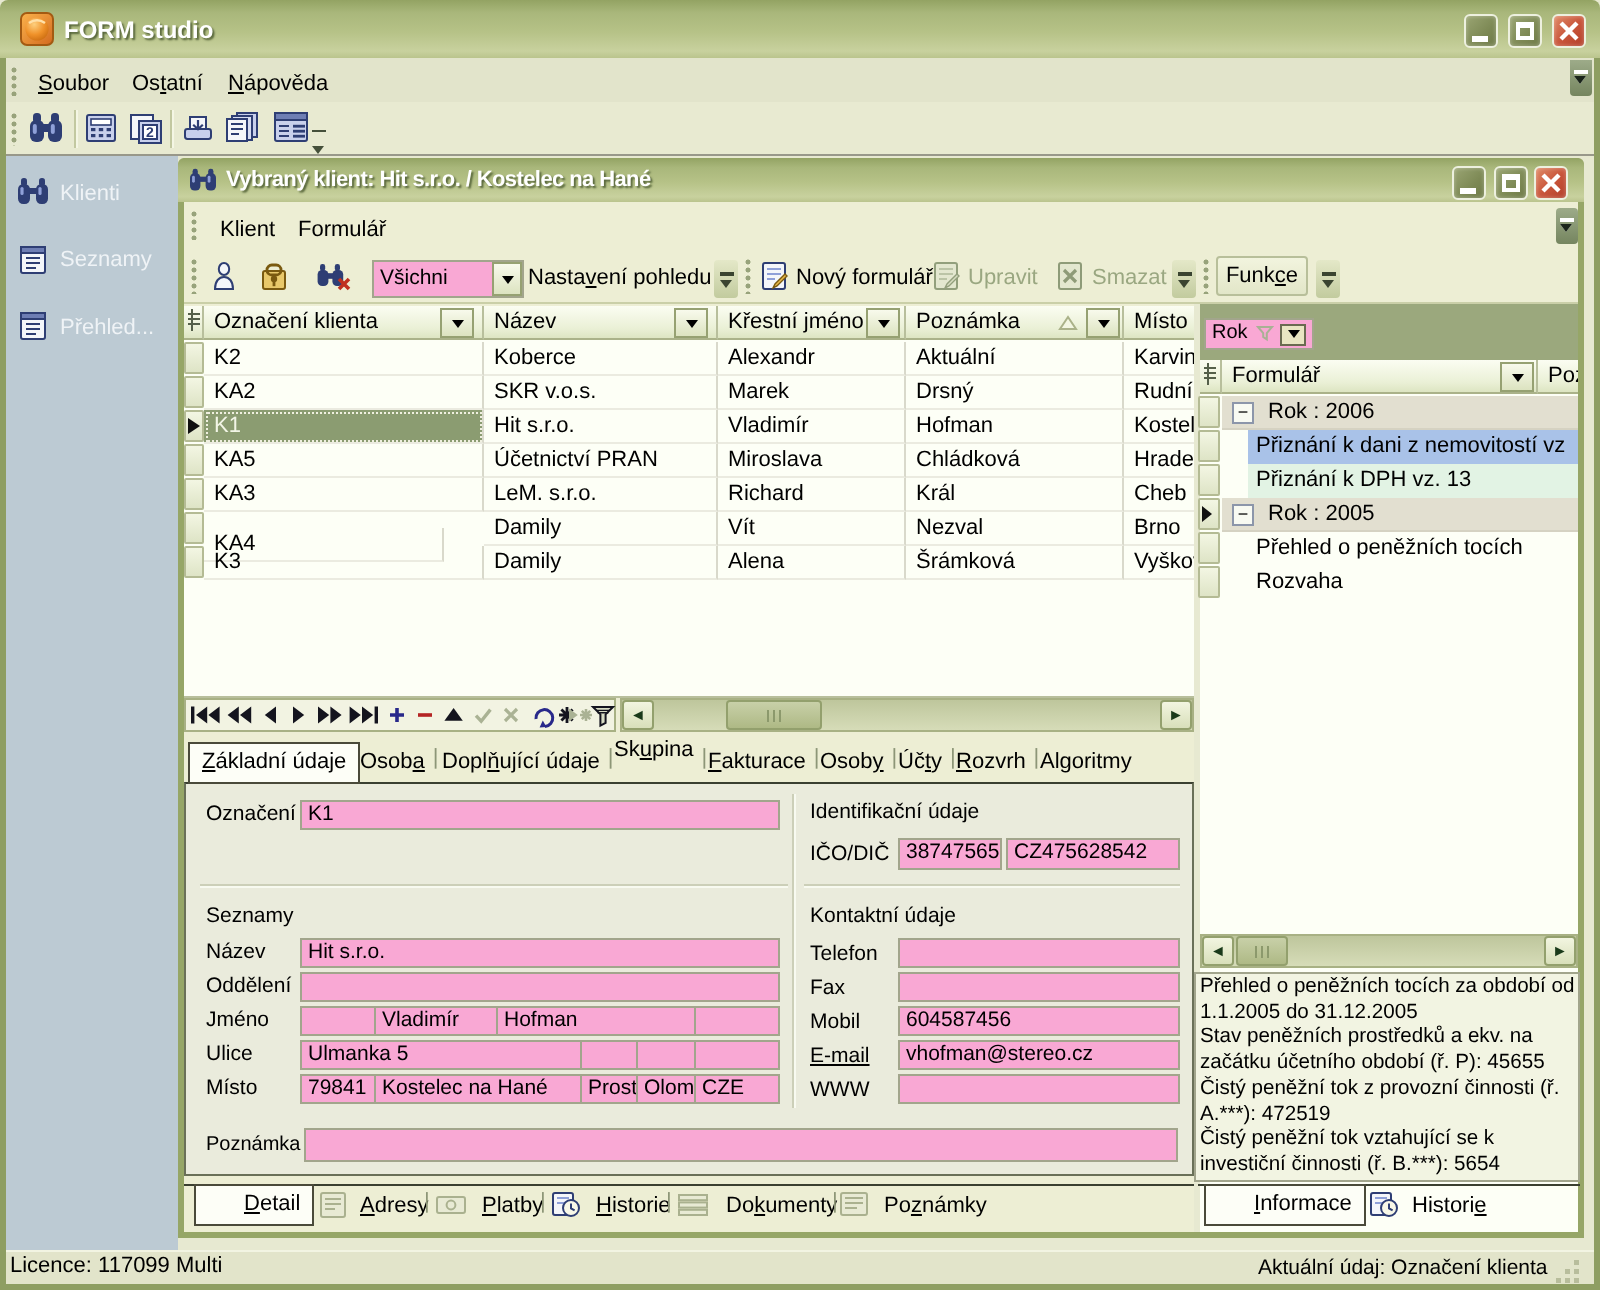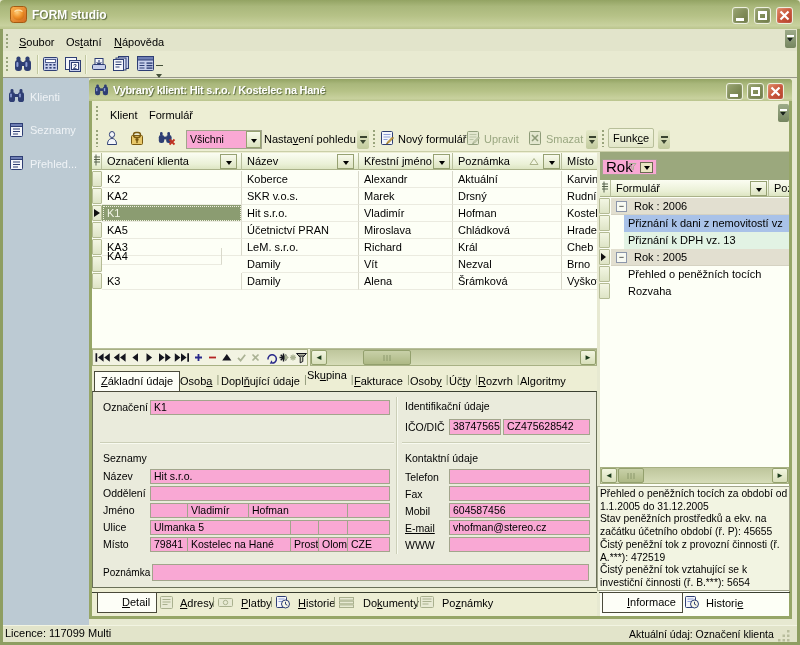--- a/index.html
+++ b/index.html
@@ -301,21 +301,21 @@
 <div class="cell" style="left:359px;top:222px;width:94px">Miroslava</div>
 <div class="cell" style="left:453px;top:222px;width:109px">Chládková</div>
 <div class="cell" style="left:562px;top:222px;width:35px;border-right:0">Hradec Králové</div>
 <div class="rowsel" style="left:92px;top:239px"></div>
 <div class="cell" style="left:102px;top:239px;width:140px">KA3</div>
 <div class="cell" style="left:242px;top:239px;width:117px">LeM. s.r.o.</div>
 <div class="cell" style="left:359px;top:239px;width:94px">Richard</div>
 <div class="cell" style="left:453px;top:239px;width:109px">Král</div>
 <div class="cell" style="left:562px;top:239px;width:35px;border-right:0">Cheb</div>
 <div class="rowsel" style="left:92px;top:256px"></div>
-<div class="cell" style="left:102px;top:248px;width:120px">KA4</div>
+<div class="cell" style="left:102px;top:264px;width:120px">KA4</div>
 <div class="cell" style="left:242px;top:256px;width:117px">Damily</div>
 <div class="cell" style="left:359px;top:256px;width:94px">Vít</div>
 <div class="cell" style="left:453px;top:256px;width:109px">Nezval</div>
 <div class="cell" style="left:562px;top:256px;width:35px;border-right:0">Brno</div>
 <div class="rowsel" style="left:92px;top:273px"></div>
 <div class="cell" style="left:102px;top:273px;width:140px">K3</div>
 <div class="cell" style="left:242px;top:273px;width:117px">Damily</div>
 <div class="cell" style="left:359px;top:273px;width:94px">Alena</div>
 <div class="cell" style="left:453px;top:273px;width:109px">Šrámková</div>
 <div class="cell" style="left:562px;top:273px;width:35px;border-right:0">Vyškov</div>
@@ -461,21 +461,21 @@
 <svg class="ab" style="left:420px;top:596px" width="14" height="12" viewBox="0 0 14 12" opacity="0.8">
     <rect x="0.5" y="0.5" width="13" height="11" rx="1" fill="#E7EAD4" stroke="#9AA37E"></rect>
     <path d="M2.5 3h9M2.5 5.5h9M2.5 8h6" stroke="#9AA37E"></path>
   </svg>
 <div class="tab" style="left:436px;top:595px">Po<u>z</u>námky</div>
 
 <div class="ab" style="left:600px;top:152px;width:189px;height:464px;background:#FDFFF6"></div>
 <div class="ab" style="left:597px;top:152px;width:3px;height:464px;background:#E7E9D1"></div>
 
 <div class="ab" style="left:600px;top:152px;width:189px;height:28px;background:#9BA87D"></div>
-<div class="ab field" style="left:602px;top:159px;width:55px;height:16px;line-height:13px;font-size:15px">Rok</div>
+<div class="ab field" style="left:602px;top:159px;width:55px;height:16px;line-height:13px;font-size:10px">Rok</div>
 <svg class="ab" style="left:628px;top:162px" width="9" height="9">
     <path d="M1 1.5 h7 l-2.6 3 v3.2 l-1.8-1.2 v-2 z" fill="none" stroke="#A8B194" stroke-width="1"></path>
   </svg>
 <div class="ab" style="left:640px;top:162px;width:13px;height:11px;background:#E9E5C2;border:1px solid #6A6A50;text-align:center"><span class="tri" style="vertical-align:3px"></span></div>
 
 <div class="hdrcell" style="left:600px;top:180px;width:11px;padding-left:1px"><svg width="8" height="14" viewBox="0 0 8 14">
       <path d="M1 4h6M1 6.5h6M1 9h6M3 1.5 v11" stroke="#55604A" stroke-width="1" fill="none"></path>
     </svg></div>
 <div class="hdrcell" style="left:611px;top:180px;width:158px">Formulář</div>
 <div class="hdrcell" style="left:769px;top:180px;width:20px;border-right:0">Poz</div>

